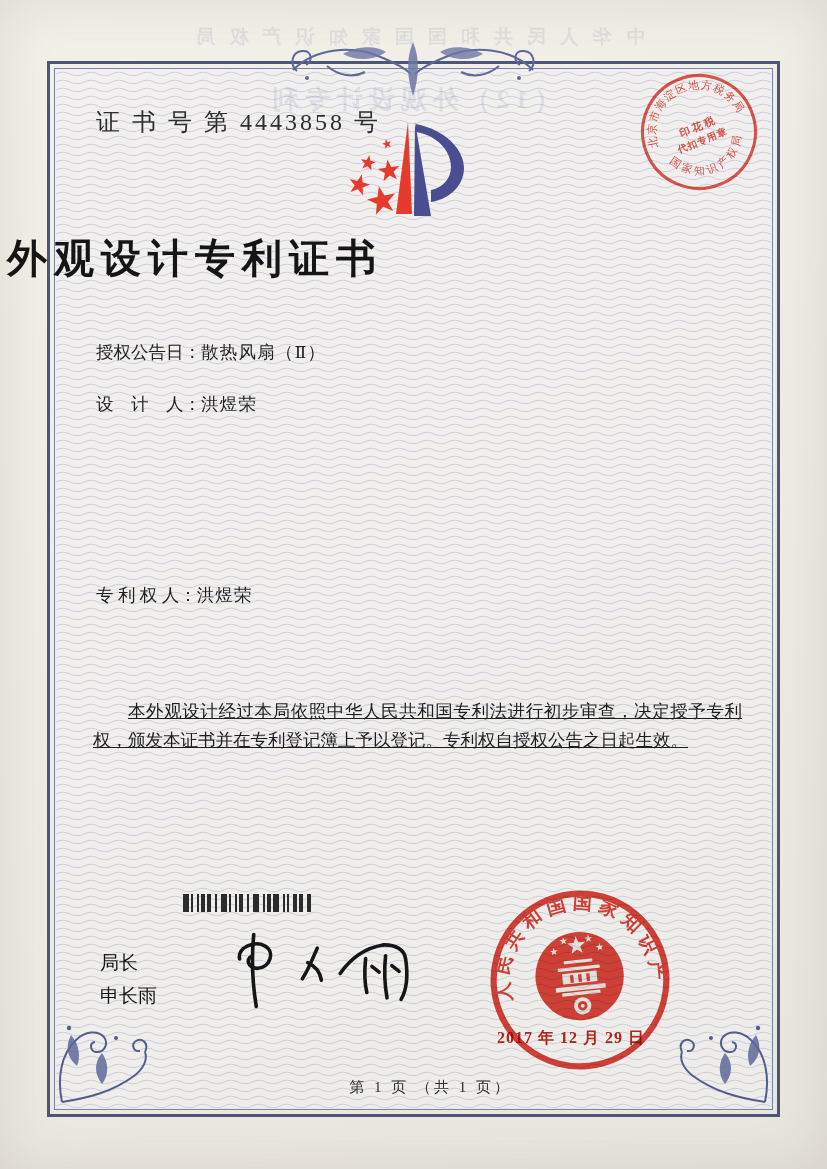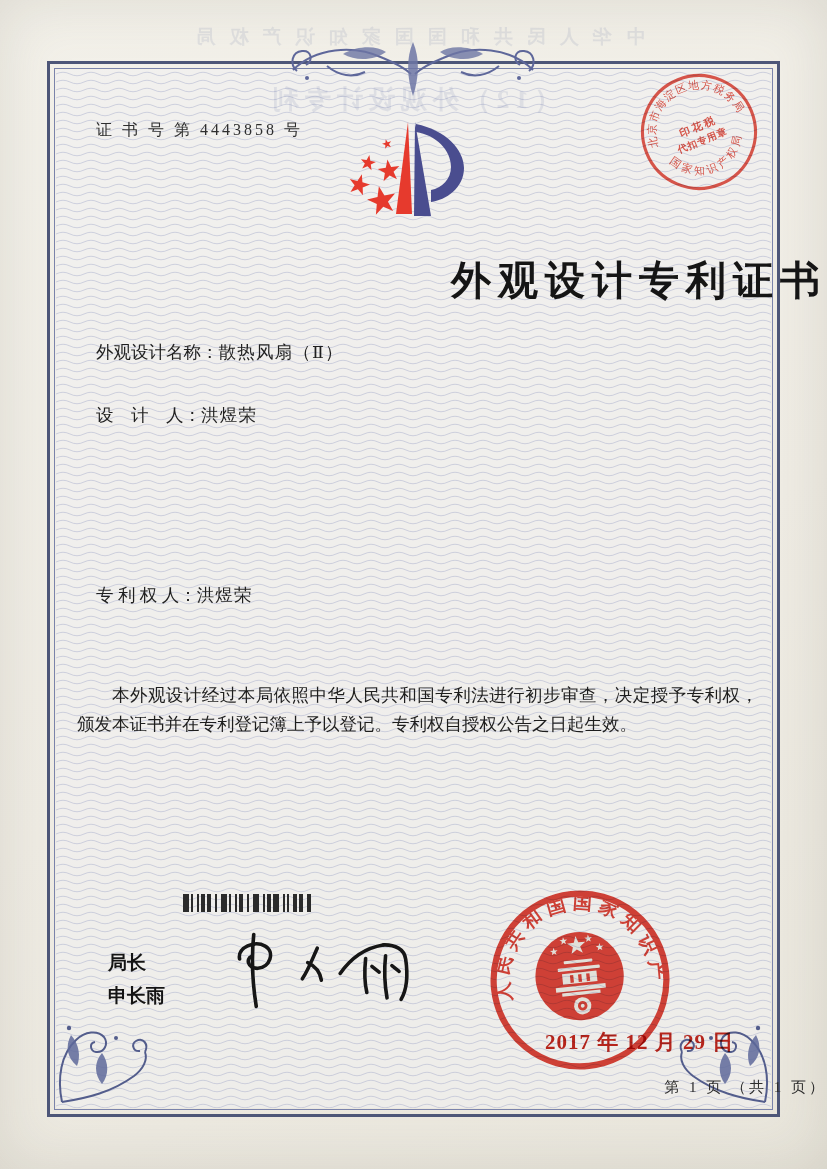--- a/index.html
+++ b/index.html
@@ -28,59 +28,59 @@
     position:absolute; left:0; right:0; top:82px; text-align:center;
     transform:scaleX(-1); font-size:26px; font-weight:700; letter-spacing:6px;
     color:rgba(108,118,165,.15);
   }
   .top-ornament { position:absolute; left:287px; top:38px; width:252px; height:64px; }
   .corner-orn { position:absolute; width:118px; height:106px; }
   .corner-orn.bl { left:52px; top:1004px; }
   .corner-orn.br { right:52px; top:1004px; transform:scaleX(-1); }
 
   .cert-number {
-    position:absolute; left:96px; top:120px; font-size:16px;
+    position:absolute; left:96px; top:106px; font-size:24px;
     letter-spacing:3px; color:#2e2e2e;
   }
   .logo { position:absolute; left:334px; top:110px; width:175px; height:128px; }
   .tax-seal {
     position:absolute; left:637px; top:70px; width:124px; height:124px;
     transform:rotate(-22deg); mix-blend-mode:multiply; opacity:.92;
   }
   .title {
-    position:absolute; left:0; right:0; top:253px; text-align:right;
+    position:absolute; left:0; right:0; top:231px; text-align:left;
     font-size:40px; font-weight:700; letter-spacing:7px; text-indent:7px; color:#151515;
   }
   .field-row { position:absolute; left:96px; font-size:17.5px; color:#1f1f1f; white-space:nowrap; }
   .f-value { letter-spacing:1.2px; }
-  .r0{top:340px}.r1{top:403px}.r2{top:463px}.r3{top:521px}.r4{top:583px}.r5{top:643px}
+  .r0{top:340px}.r1{top:392px}.r2{top:463px}.r3{top:521px}.r4{top:583px}.r5{top:643px}
   .body-text {
     position:absolute; left:77px; top:681px; width:681px;
     font-size:17.5px; line-height:28.5px; text-align:justify; color:#1d1d1d;
   }
-  .body-text p { margin:0; text-indent:2em; }
+  .body-text p { margin:16px; text-indent:2em;text-decoration:underline; }
   .barcode { position:absolute; left:183px; top:894px; height:18px; display:flex; }
   .barcode .bar { width:2px; background:#2b2b2b; }
   .barcode .sp { width:2px; }
   .director {
-    position:absolute; left:108px; top:946px; line-height:33px;
+    position:absolute; left:100px; top:946px; line-height:33px;
     font-family:"Liberation Sans","DejaVu Sans",sans-serif;
-    font-size:19px; font-weight:700; color:#141414;
+    font-size:19px; font-weight:400; color:#141414;
   }
   .signature { position:absolute; left:222px; top:922px; transform:rotate(-2deg); }
   .office-seal {
     position:absolute; left:484px; top:884px; width:192px; height:192px;
     transform:rotate(-6deg); mix-blend-mode:multiply; opacity:.95;
   }
   .seal-date {
-    position:absolute; left:497px; top:1028px; font-size:21px; font-weight:700;
-    color:#c3271e; letter-spacing:1px; mix-blend-mode:multiply; white-space:nowrap;margin-left:48px;
+    position:absolute; left:497px; top:1028px; font-size:16px; font-weight:700;
+    color:#c3271e; letter-spacing:1px; mix-blend-mode:multiply; white-space:nowrap;
   }
   .footer {
-    position:absolute; left:0; right:0; top:1078px; text-align:right;
+    position:absolute; left:0; right:0; top:1078px; text-align:center;
     font-size:15px; letter-spacing:3px; color:#2d2d2d;margin-left:34px;
   }
 </style>
 </head>
 <body>
 
 <svg width="0" height="0" style="position:absolute" aria-hidden="true">
   <defs>
     <path id="starShape" d="M0,-10 L2.35,-3.24 L9.51,-3.09 L3.8,1.24 L5.88,8.09 L0,4 L-5.88,8.09 L-3.8,1.24 L-9.51,-3.09 L-2.35,-3.24 Z"></path>
     <g id="cornerOrn" stroke="#535d8c" stroke-width="2" fill="none">
@@ -158,21 +158,21 @@
     </text>
     <text font-size="17.5" letter-spacing="5" fill="#e14c40">
       <textPath href="#taxBottom" startOffset="50%" text-anchor="middle">国家知识产权局</textPath>
     </text>
     <text x="100" y="97" text-anchor="middle" font-size="17" font-weight="600" fill="#e14c40">印 花 税</text>
     <text x="100" y="120" text-anchor="middle" font-size="15.5" font-weight="600" letter-spacing="1.5" fill="#e14c40">代扣专用章</text>
   </svg>
 
   <div class="title">外观设计专利证书</div>
 
-  <div class="field-row r0"><span class="f-label">外观设计名称：</span><span class="f-value">散热风扇（Ⅱ）</span></div>
+  <div class="field-row r0"><span class="f-label">授权公告日：</span><span class="f-value">散热风扇（Ⅱ）</span></div>
   <div class="field-row r1"><span class="f-label">设　计　人：</span><span class="f-value">洪煜荣</span></div>
   <div class="field-row r4"><span class="f-label">专 利 权 人：</span><span class="f-value">洪煜荣</span></div>
 
   <div class="body-text">
     <p>本外观设计经过本局依照中华人民共和国专利法进行初步审查，决定授予专利权，颁发本证书并在专利登记簿上予以登记。专利权自授权公告之日起生效。</p>
   </div>
 
   <div class="barcode">
       <div class="bar"></div>
       <div class="bar"></div>

